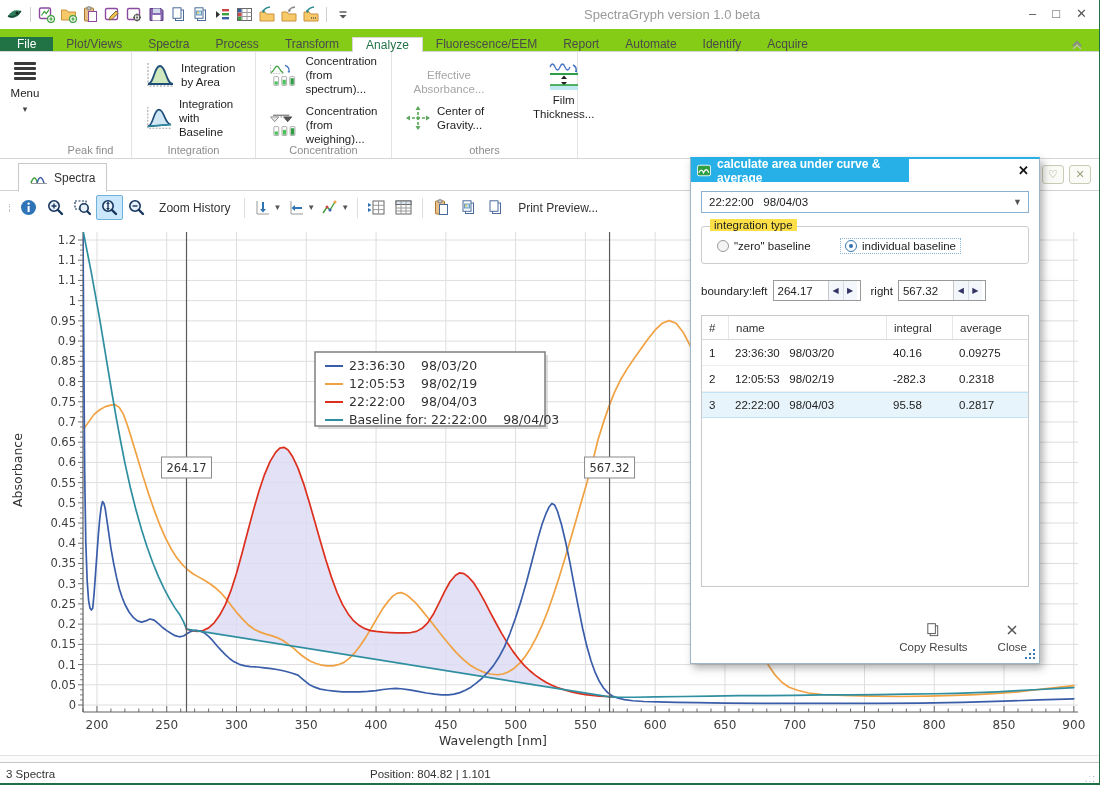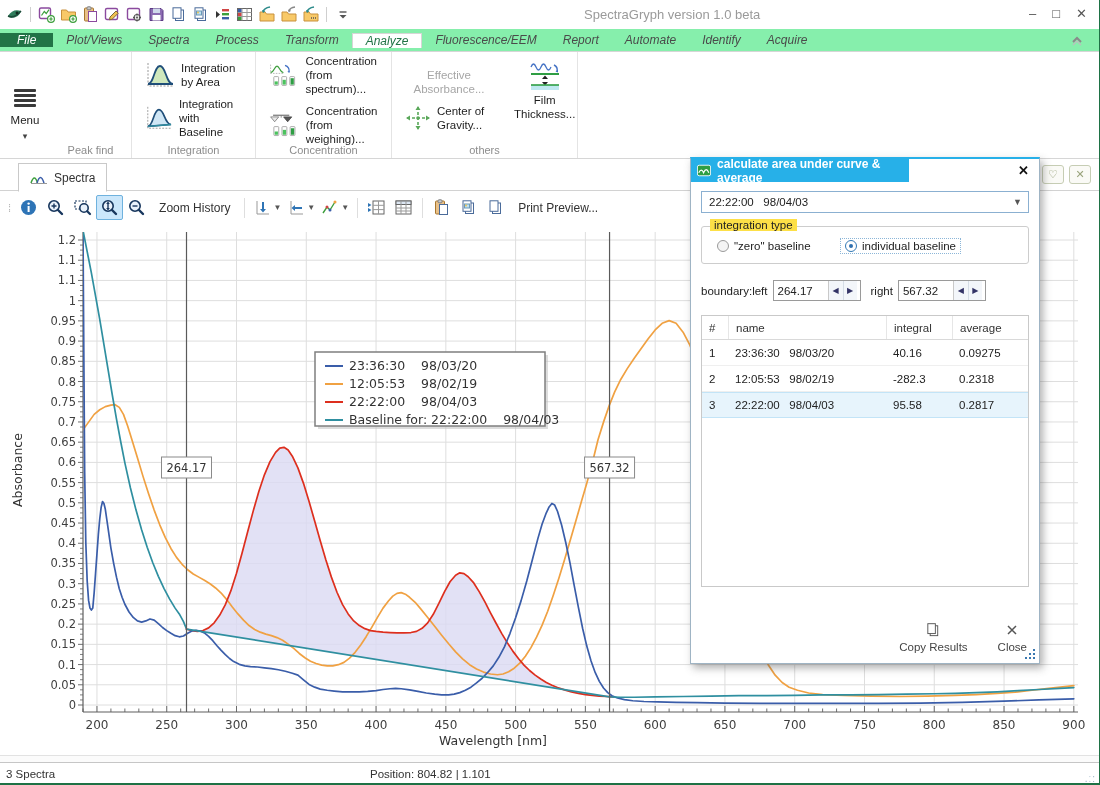--- a/index.html
+++ b/index.html
@@ -11,29 +11,29 @@
   
   .titlebar { height:29px; position:relative; display:flex; align-items:center; background:#fff; }
   .qat { display:flex; align-items:center; gap:3px; padding-left:5px; }
   .qat .qicon { width:19px; height:19px; display:flex; align-items:center; justify-content:center; }
   .qat .sep { width:1px; height:15px; background:#cfcfcf; margin:0 3px; }
   .app-title { position:absolute; left:584px; top:7px; font-size:13px; color:#9a9a9a; }
   .win-controls { position:absolute; right:12px; top:5px; display:flex; gap:16px; color:#555; font-size:13px; }
   .win-controls span { cursor:default; line-height:18px; }
 
   
-  .tabrow { height:23px; display:flex; align-items:center; border-bottom:1px solid #d6d6d6; background:#86efac; position:relative;font-style:italic; }
+  .tabrow { height:23px; display:flex; align-items:flex-end; border-bottom:1px solid #d6d6d6; background:#84cc16; position:relative; }
   .tab { padding:0 13px; display:flex; align-items:center; font-size:12px; color:#4a4a4a; }
   .tab.file { background:#217346; color:#fff; padding:0 17px; }
   .tab.active { background:#fff; border:1px solid #d6d6d6; border-bottom:none; color:#217346; margin-bottom:-1px; }
   .ribbon-collapse { margin-left:auto; margin-right:14px; display:flex; align-items:center; }
 
   
   .ribbon { height:107px; display:flex; border-bottom:1px solid #d6d6d6; background:#fff; }
-  .menu-btn { width:50px; display:flex; flex-direction:column; align-items:center; padding-top:8px; gap:5px;margin-top:27px; }
+  .menu-btn { width:50px; display:flex; flex-direction:column; align-items:center; padding-top:8px; gap:5px; }
   .menu-btn .bars div { width:22px; height:3px; background:#3a3a3a; margin:2px 0; border-radius:1px; }
   .menu-btn .mlabel { font-size:11.5px; color:#222; }
   .menu-btn .marrow { font-size:9px; color:#444; }
   .rgroup { position:relative; border-right:1px solid #e4e4e4; padding:5px 9px 16px 9px; }
   .glabel { position:absolute; bottom:2px; left:0; right:0; text-align:center; font-size:11px; color:#8d8d8d; }
   .rbtn { display:flex; align-items:center; gap:6px; padding:2px 4px; border-radius:2px; }
   .rbtn .rlabel { font-size:11.5px; color:#1e1e1e; white-space:pre-line; line-height:14px; }
   .rbtn.disabled .rlabel { color:#a6a6a6; }
   .rcol { display:flex; flex-direction:column; align-items:center; gap:2px; padding:2px 4px; }
   .rcol .rlabel { font-size:11.5px; color:#1e1e1e; white-space:pre-line; line-height:14px; text-align:center; }
@@ -325,21 +325,21 @@
           <rect x="7" y="23" width="4" height="4" fill="#4bc25e"></rect>
             <rect x="17" y="21" width="4" height="6" fill="#4bc25e"></rect>
             <rect x="27" y="19" width="4" height="8" fill="#2f9e44"></rect>
         </svg>
         <div class="rlabel">Concentration
 (from weighing)...</div>
       </div>
       <div class="glabel">Concentration</div>
     </div>
 
-    <div class="rgroup" style="width:186px; display:flex; gap:4px;">
+    <div class="rgroup" style="width:186px; display:flex; gap:23px;">
       <div class="stackv">
         <div class="rbtn disabled" style="justify-content:center;width:96px;">
           <div class="rlabel" style="text-align:center;">Effective
 Absorbance...</div>
         </div>
         <div class="rbtn">
           <svg width="26" height="26" viewBox="0 0 26 26">
             <path d="M13 2 V24 M2 13 H24" stroke="#5aa85a" stroke-width="1.6" stroke-dasharray="3 2"></path>
             <path d="M13 1 l-2.5 4 h5z M13 25 l-2.5-4 h5z M1 13 l4-2.5 v5z M25 13 l-4-2.5 v5z" fill="#5aa85a"></path>
             <circle cx="13" cy="13" r="1.8" fill="#5aa85a"></circle>

